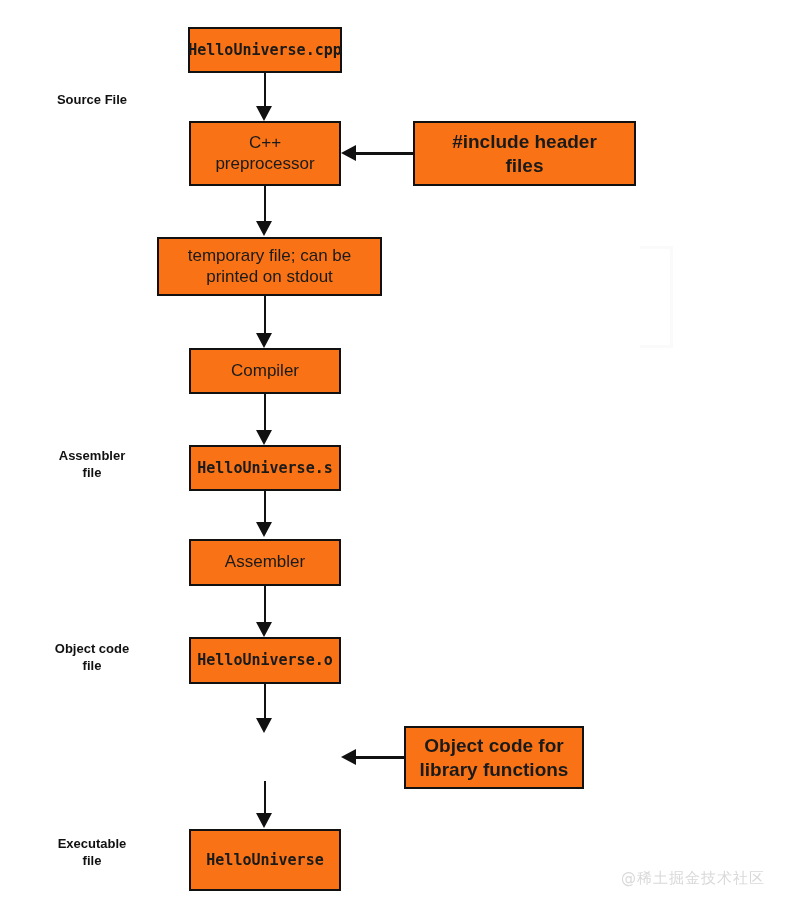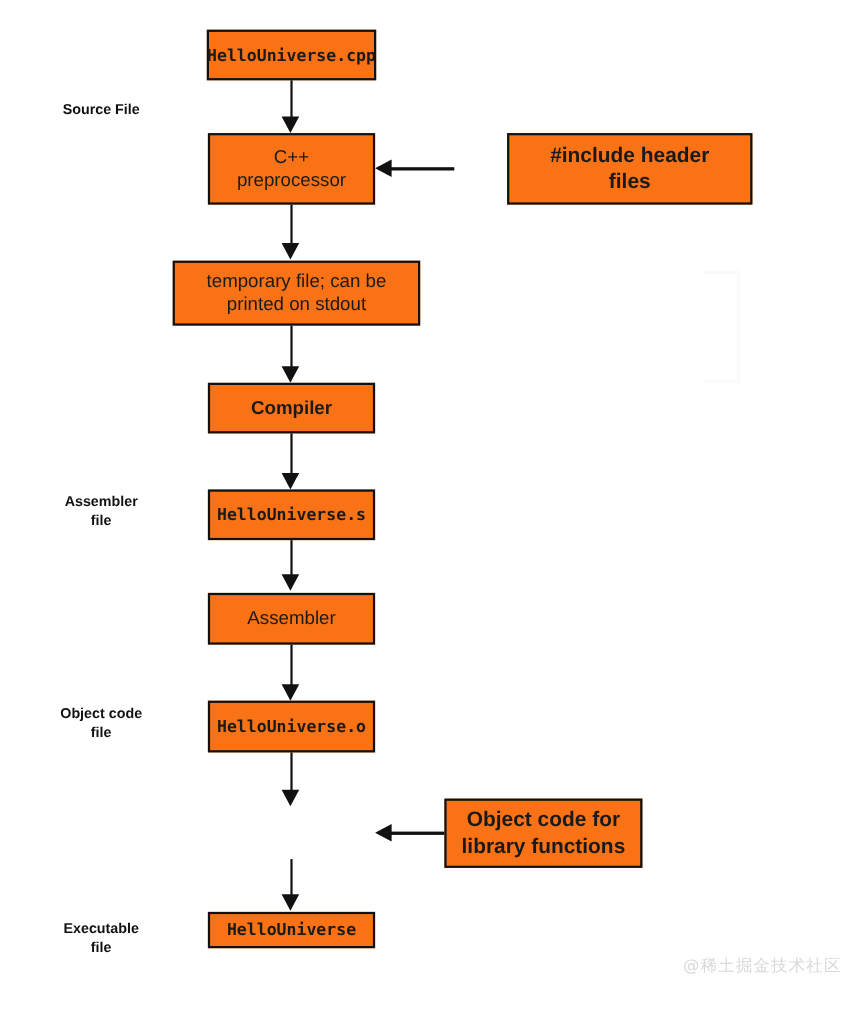--- a/index.html
+++ b/index.html
@@ -130,36 +130,36 @@
 file</div>
 
   <div class="node mono" style="left:188px; top:27px; width:154px; height:46px;">HelloUniverse.cpp</div>
 
   <div class="conn-v" style="left:263.5px; top:73px; height:34px;"></div>
   <div class="arrow-down" style="left:256px; top:106px;"></div>
 
   <div class="node proc" style="left:189px; top:121px; width:152px; height:65px; white-space:pre-line;">C++
 preprocessor</div>
 
-  <div class="node strong" style="left:413px; top:121px; width:223px; height:65px; white-space:pre-line;margin-left:48px;">#include header
+  <div class="node strong" style="left:413px; top:121px; width:223px; height:65px; white-space:pre-line;">#include header
 files</div>
 
   <div class="conn-h" style="left:355px; top:152px; width:58px;"></div>
   <div class="arrow-left" style="left:341px; top:144.5px;"></div>
 
   <div class="conn-v" style="left:263.5px; top:186px; height:36px;"></div>
   <div class="arrow-down" style="left:256px; top:221px;"></div>
 
   <div class="node note" style="left:157px; top:237px; width:225px; height:59px; white-space:pre-line;">temporary file; can be
 printed on stdout</div>
 
   <div class="conn-v" style="left:263.5px; top:296px; height:38px;"></div>
   <div class="arrow-down" style="left:256px; top:333px;"></div>
 
-  <div class="node proc" style="left:189px; top:348px; width:152px; height:46px;font-weight:bold;">Compiler</div>
+  <div class="node proc" style="left:189px; top:348px; width:152px; height:46px;">Compiler</div>
 
   <div class="conn-v" style="left:263.5px; top:394px; height:37px;"></div>
   <div class="arrow-down" style="left:256px; top:430px;"></div>
 
   <div class="node mono" style="left:189px; top:445px; width:152px; height:46px;">HelloUniverse.s</div>
 
   <div class="conn-v" style="left:263.5px; top:491px; height:32px;"></div>
   <div class="arrow-down" style="left:256px; top:522px;"></div>
 
   <div class="node proc" style="left:189px; top:539px; width:152px; height:47px;">Assembler</div>
@@ -175,17 +175,17 @@
 
   <div class="node strong" style="left:404px; top:726px; width:180px; height:63px; white-space:pre-line;">Object code for
 library functions</div>
 
   <div class="conn-h" style="left:355px; top:756px; width:49px;"></div>
   <div class="arrow-left" style="left:341px; top:748.5px;"></div>
 
   <div class="conn-v" style="left:263.5px; top:781px; height:33px;"></div>
   <div class="arrow-down" style="left:256px; top:813px;"></div>
 
-  <div class="node mono" style="left:189px; top:829px; width:152px; height:33px;">HelloUniverse</div>
+  <div class="node mono" style="left:189px; top:829px; width:152px; height:62px;">HelloUniverse</div>
 
   <div class="watermark" style="left:621px; top:869px;">@稀土掘金技术社区</div>
 
 </div>
 
 </body></html>

